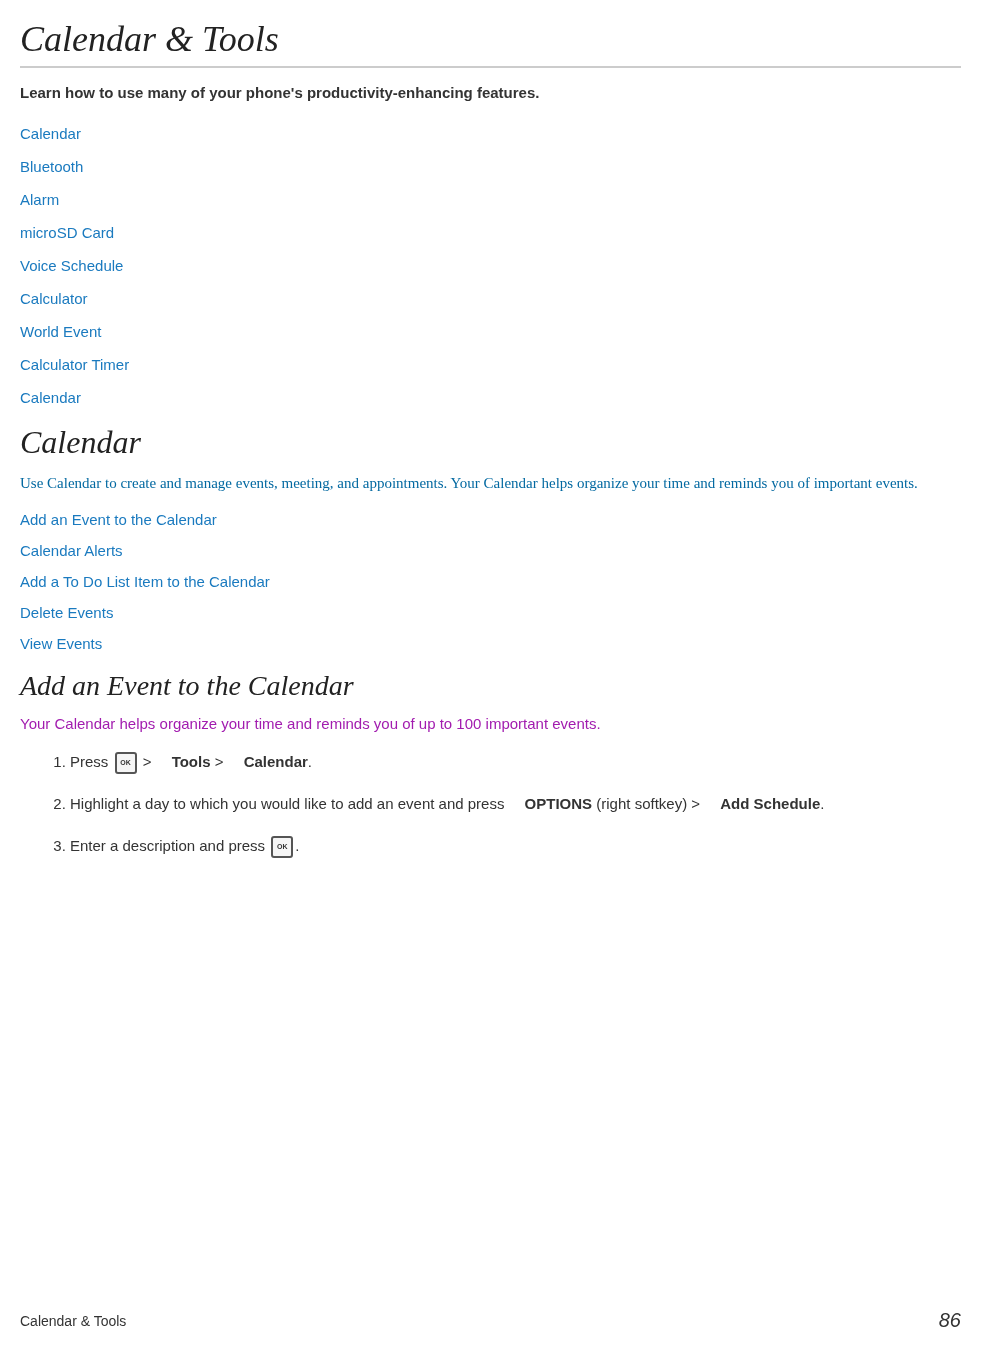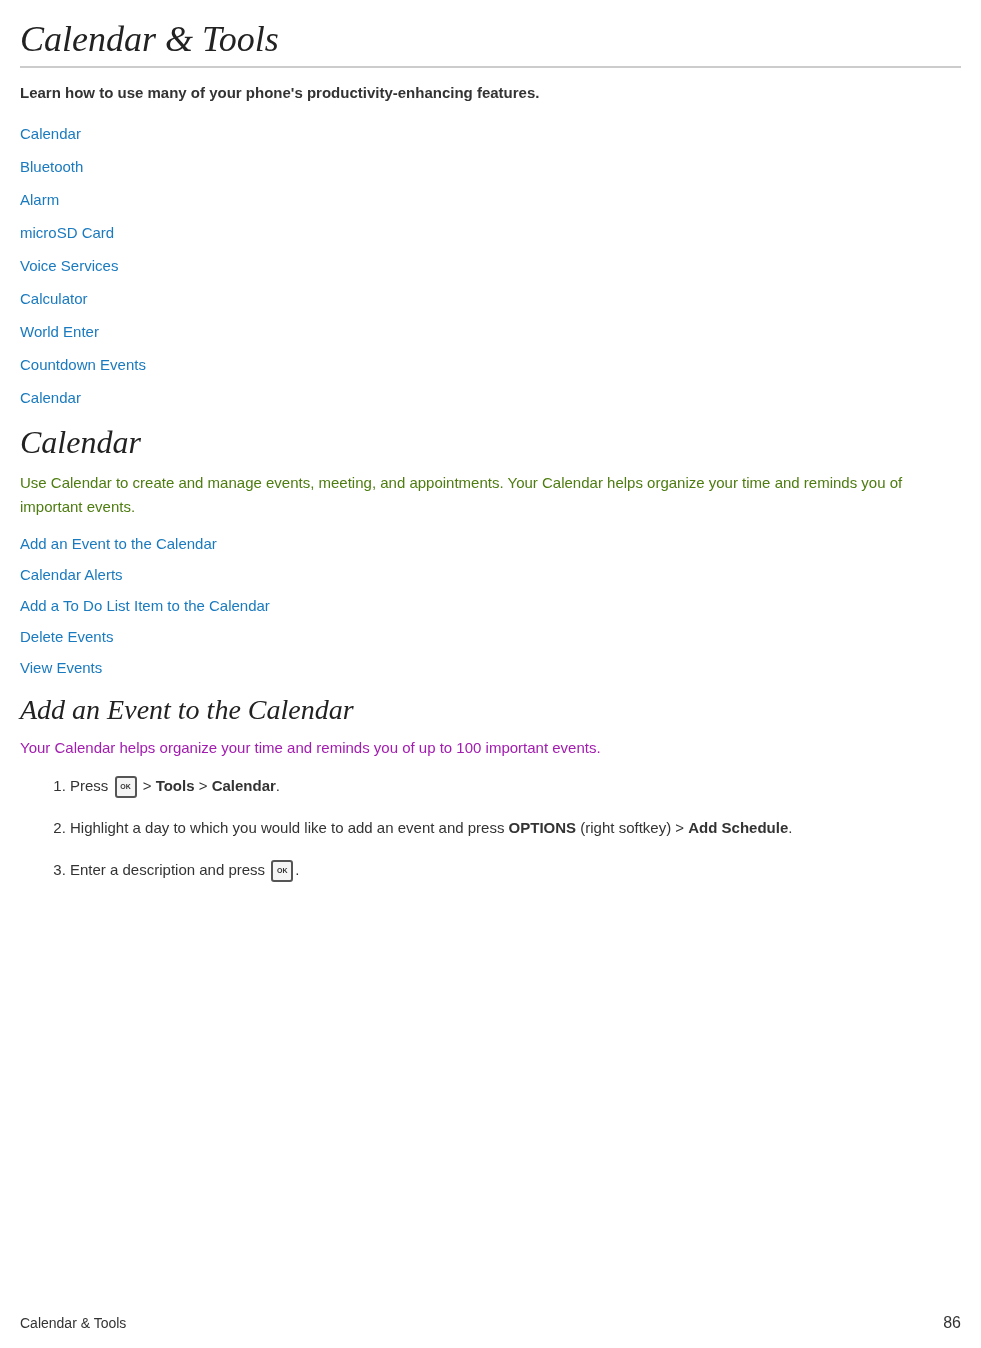--- a/index.html
+++ b/index.html
@@ -63,23 +63,24 @@
       font-style: italic;
       font-size: 32px;
       color: #222222;
       font-weight: normal;
       margin-top: 18px;
       margin-bottom: 10px;
     }
 
     .section-intro {
       font-size: 15px;
-      color: #4d7c0f;
+      color: #0369a1;
       margin-bottom: 16px;
       line-height: 1.6;
+      font-family: Liberation Serif, serif;
     }
 
     .subsection-link {
       display: block;
       color: #1a7abf;
       font-size: 15px;
       text-decoration: none;
       margin-bottom: 14px;
       cursor: pointer;
     }
@@ -109,20 +110,21 @@
 
     .steps-list li {
       font-size: 15px;
       color: #333333;
       margin-bottom: 18px;
       line-height: 1.6;
     }
 
     .bold-text {
       font-weight: bold;
+      margin-left: 16px;
     }
 
     .ok-icon {
       display: inline-block;
       width: 22px;
       height: 22px;
       border: 2px solid #555;
       border-radius: 3px;
       position: relative;
       vertical-align: middle;
@@ -153,42 +155,43 @@
       font-size: 14px;
       color: #333333;
     }
 
     .footer-title {
       font-size: 14px;
       color: #333333;
     }
 
     .footer-page {
-      font-size: 16px;
-      color: #333333;
+      font-size: 20px;
+      color: #333333;
+      font-style: italic;
     }
   </style>
 </head>
 <body>
 
 <div class="page-container">
 
   <h1 class="page-title">Calendar &amp; Tools</h1>
   <hr class="title-divider">
 
   <p class="intro-text">Learn how to use many of your phone's productivity-enhancing features.</p>
 
   <a class="toc-link" href="#">Calendar</a>
   <a class="toc-link" href="#">Bluetooth</a>
   <a class="toc-link" href="#">Alarm</a>
   <a class="toc-link" href="#">microSD Card</a>
-  <a class="toc-link" href="#">Voice Services</a>
+  <a class="toc-link" href="#">Voice Schedule</a>
   <a class="toc-link" href="#">Calculator</a>
-  <a class="toc-link" href="#">World Enter</a>
-  <a class="toc-link" href="#">Countdown Events</a>
+  <a class="toc-link" href="#">World Event</a>
+  <a class="toc-link" href="#">Calculator Timer</a>
   <a class="toc-link" href="#">Calendar</a>
 
   <h2 class="section-title">Calendar</h2>
   <p class="section-intro">Use Calendar to create and manage events, meeting, and appointments. Your Calendar helps organize your time and reminds you of important events.</p>
 
   <a class="subsection-link" href="#">Add an Event to the Calendar</a>
   <a class="subsection-link" href="#">Calendar Alerts</a>
   <a class="subsection-link" href="#">Add a To Do List Item to the Calendar</a>
   <a class="subsection-link" href="#">Delete Events</a>
   <a class="subsection-link" href="#">View Events</a>

